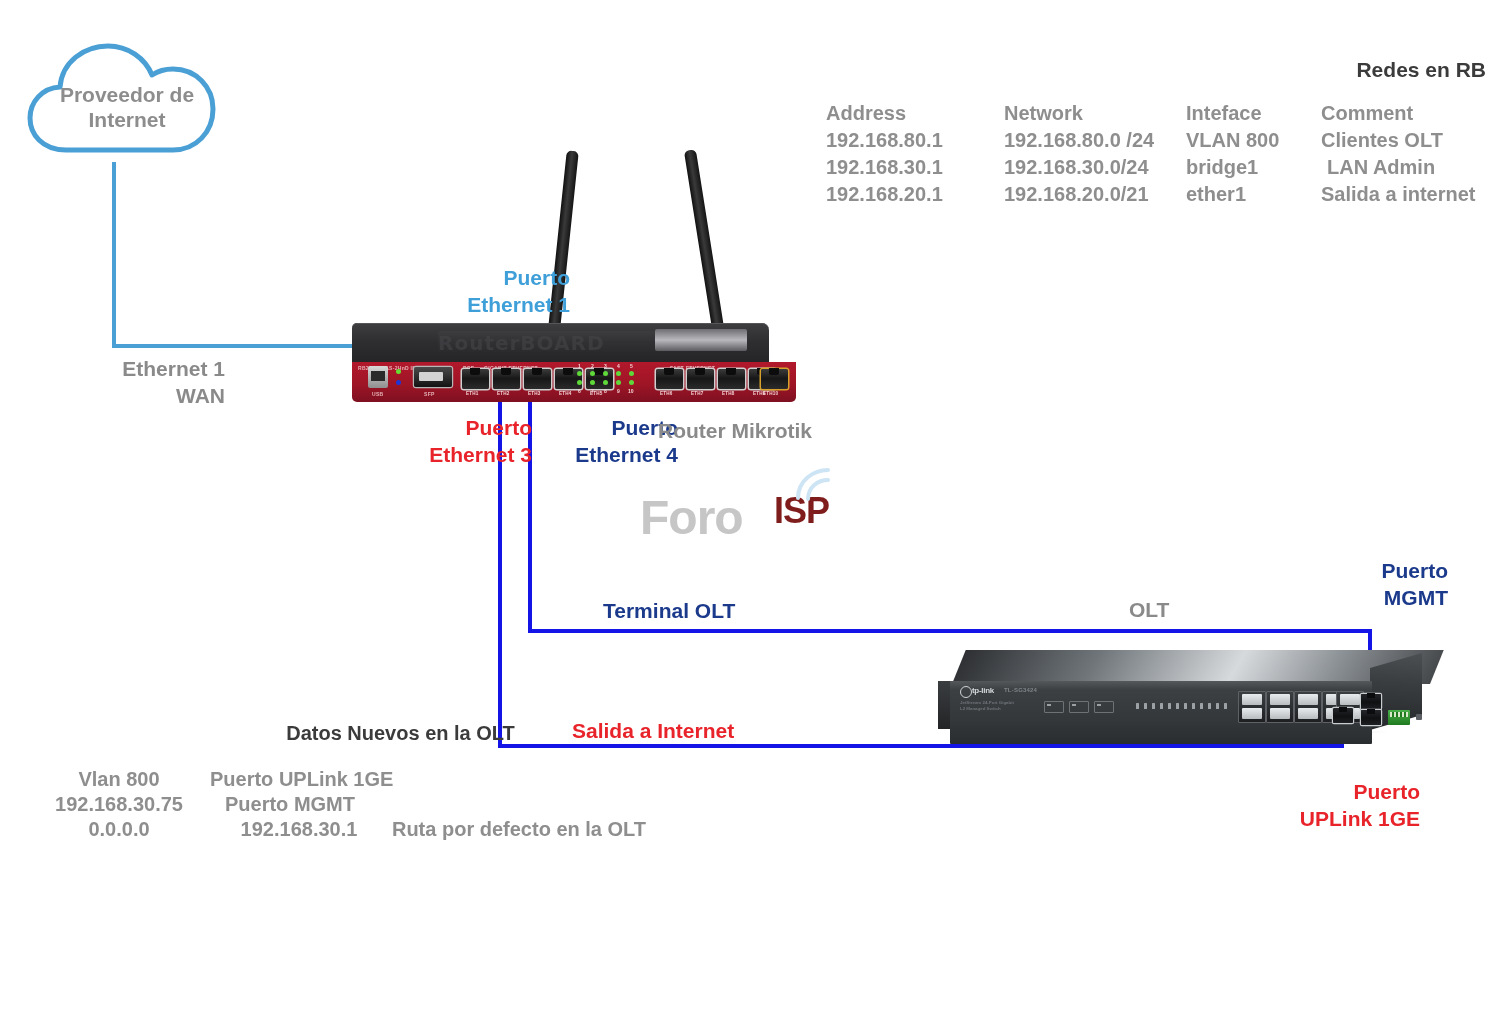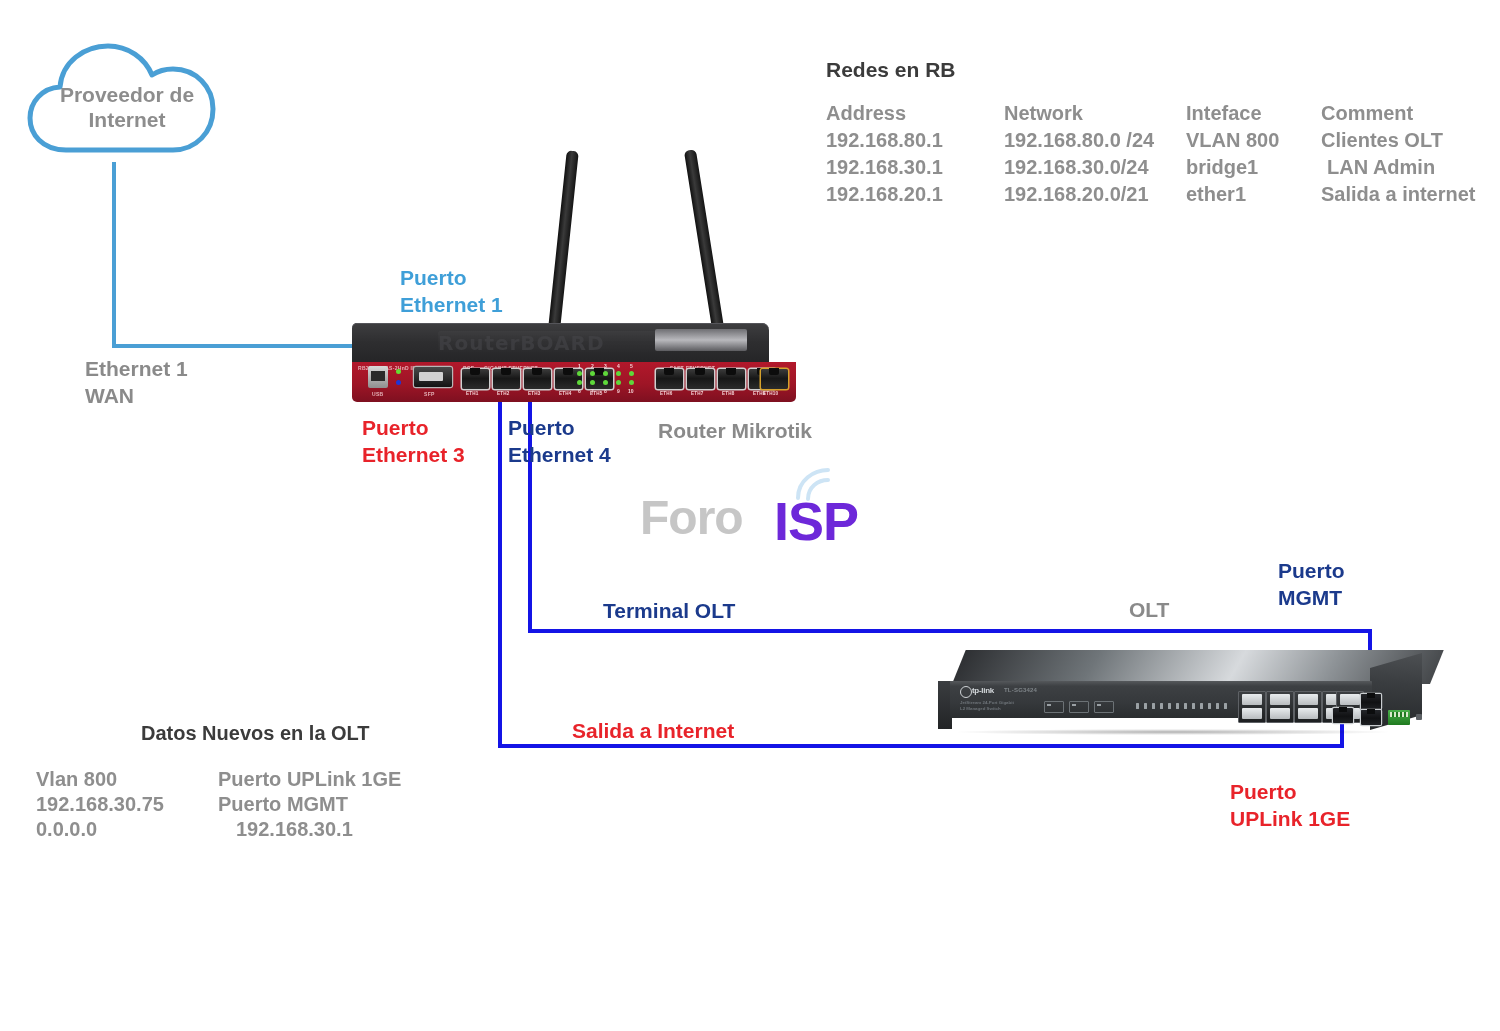--- a/index.html
+++ b/index.html
@@ -8,38 +8,38 @@
   #stage{position:absolute;left:0;top:0;width:1500px;height:1031px;}
   .abs{position:absolute;}
   .nowrap{white-space:nowrap;}
 
   
   .t-gray      {color:#8a8a8a;font-weight:bold;}
   .t-dark      {color:#3b3b3b;font-weight:bold;}
   .t-lblue     {color:#3f9fd8;font-weight:bold;}
   .t-navy      {color:#1b3a8c;font-weight:bold;}
   .t-red       {color:#e8232a;font-weight:bold;}
-  .center{text-align:left;}
+  .center{text-align:right;}
 
   
   .cable{position:absolute;background:#1414e6;}
   .cable-lb{position:absolute;background:#4a9fd5;}
 
   
   #cloud{position:absolute;left:22px;top:38px;width:210px;height:130px;}
   #cloud svg{display:block;}
   #cloud .cloudlabel{position:absolute;left:0;top:44px;width:210px;
       text-align:center;font-size:21px;line-height:25px;color:#8d8d8d;font-weight:bold;}
 
   
   #watermark{position:absolute;left:640px;top:468px;width:260px;height:80px;}
   #wm-foro{position:absolute;left:0;top:22px;font-size:48px;font-weight:bold;
       color:#c6c6c6;letter-spacing:-1px;}
-  #wm-isp{position:absolute;left:134px;top:22px;font-size:54px;font-weight:bold;
-      color:#6d28d9;letter-spacing:-1px;}
+  #wm-isp{position:absolute;left:134px;top:22px;font-size:36px;font-weight:bold;
+      color:#7f1d1d;letter-spacing:-1px;}
   #wm-arc{position:absolute;left:148px;top:0px;width:70px;height:34px;}
 
   
   #router{position:absolute;left:352px;top:140px;width:444px;height:262px;}
   .ant{position:absolute;background:#1d1d1d;border-radius:5px;}
   #ant1{left:196px;top:10px;width:12px;height:180px;transform:rotate(6deg);
         transform-origin:bottom center;
         background:linear-gradient(90deg,#101010,#3a3a3a 45%,#141414);}
   #ant2{left:360px;top:8px;width:12px;height:180px;transform:rotate(-9deg);
         transform-origin:bottom center;
@@ -81,21 +81,21 @@
   #ledpanel{position:absolute;left:222px;top:1px;width:78px;height:38px;}
   .lednum{position:absolute;color:#f4d2d6;font-size:5px;font-weight:bold;}
 
   
   #olt{position:absolute;left:938px;top:650px;width:500px;height:105px;}
   #olt-top{position:absolute;left:14px;top:0px;width:478px;height:34px;
       background:linear-gradient(100deg,#2e3033 0%,#6f7579 28%,#d7dadd 58%,#8d9296 78%,#45484b 100%);
       transform:skewX(-22deg);transform-origin:bottom left;}
   #olt-side{position:absolute;left:0px;top:31px;width:14px;height:48px;
       background:linear-gradient(180deg,#3a3d40,#222426);}
-  #olt-face{position:absolute;left:12px;top:31px;width:422px;height:37px;
+  #olt-face{position:absolute;left:12px;top:31px;width:422px;height:63px;
       background:linear-gradient(180deg,#55585b 0%,#3d4043 14%,#35383b 60%,#2a2d2f 100%);
       border-radius:1px;}
   #olt-right{position:absolute;left:432px;top:18px;width:52px;height:62px;
       background:linear-gradient(200deg,#4d5053 0%,#3a3d40 40%,#25282a 100%);
       transform:skewY(-16deg);transform-origin:top left;}
   #olt-shadow{position:absolute;left:20px;top:79px;width:430px;height:6px;
       background:radial-gradient(ellipse at center,rgba(0,0,0,.30),rgba(0,0,0,0) 72%);}
   #tplogo{position:absolute;left:10px;top:5px;width:86px;height:11px;}
   #tp-ring{position:absolute;left:0;top:0;width:10px;height:10px;border-radius:50%;
       border:1.6px solid #cfd3d6;}
@@ -365,35 +365,36 @@
       <div>bridge1</div>
       <div style="padding-left:6px;">LAN Admin</div>
 
       <div>192.168.20.1</div>
       <div>192.168.20.0/21</div>
       <div>ether1</div>
       <div>Salida a internet</div>
     </div>
   </div>
 
-  <div class="abs" style="left:36px;top:722px;width:640px;">
+  <div class="abs" style="left:28px;top:722px;width:640px;text-align:center;">
     <div class="t-dark" style="font-size:20px;margin-left:105px;">Datos Nuevos en la OLT</div>
 
     <div style="margin-top:22px;font-size:20px;line-height:25px;color:#8e8e8e;font-weight:bold;">
       <div style="display:grid;grid-template-columns:182px 160px 1fr;">
         <div>Vlan 800</div>
         <div style="white-space:nowrap;">Puerto UPLink 1GE</div>
         <div></div>
 
         <div>192.168.30.75</div>
         <div style="white-space:nowrap;">Puerto MGMT</div>
         <div></div>
 
         <div>0.0.0.0</div>
         <div style="white-space:nowrap;padding-left:18px;">192.168.30.1</div>
+        <div style="white-space:nowrap;">Ruta  por defecto en la OLT</div>
       </div>
     </div>
   </div>
 
   <div class="abs" style="left:28px;top:878px;width:640px;">
   </div>
 
 </div>
 
 </body></html>

